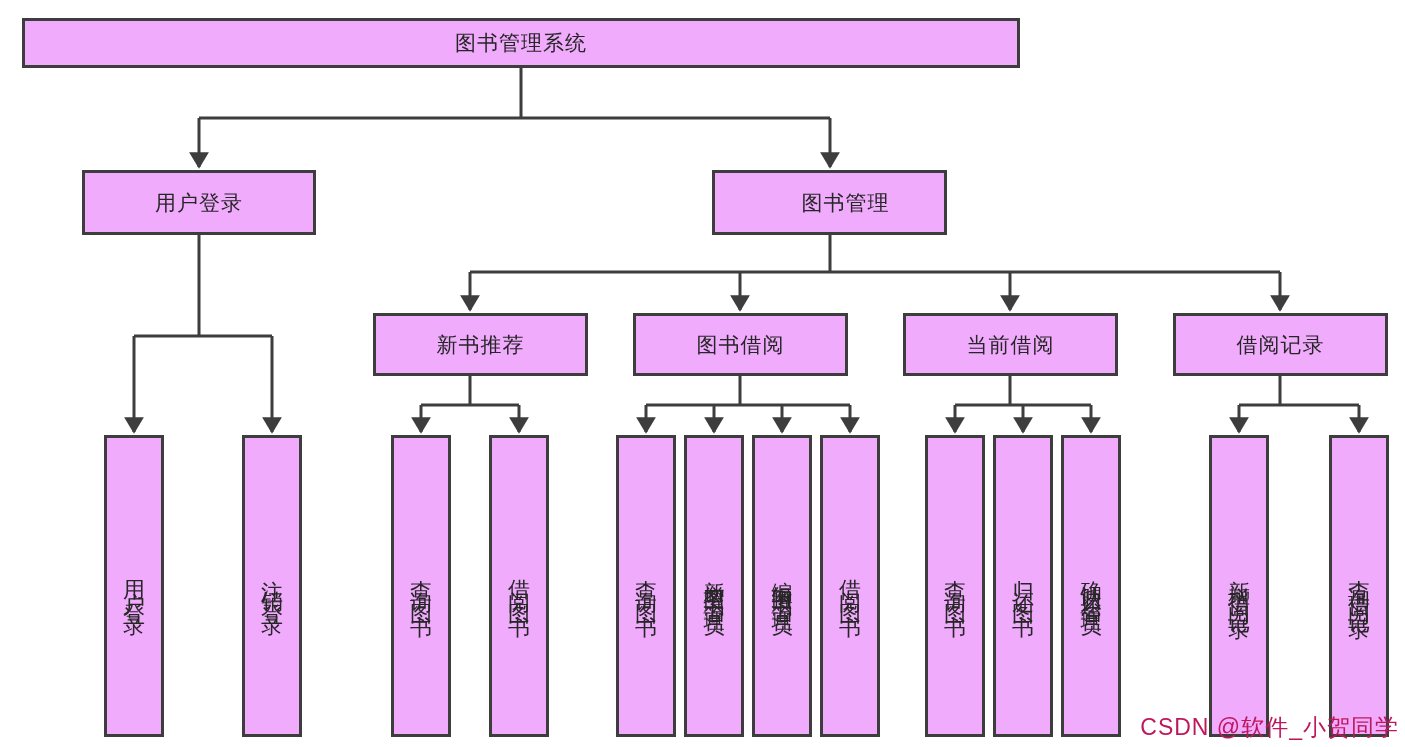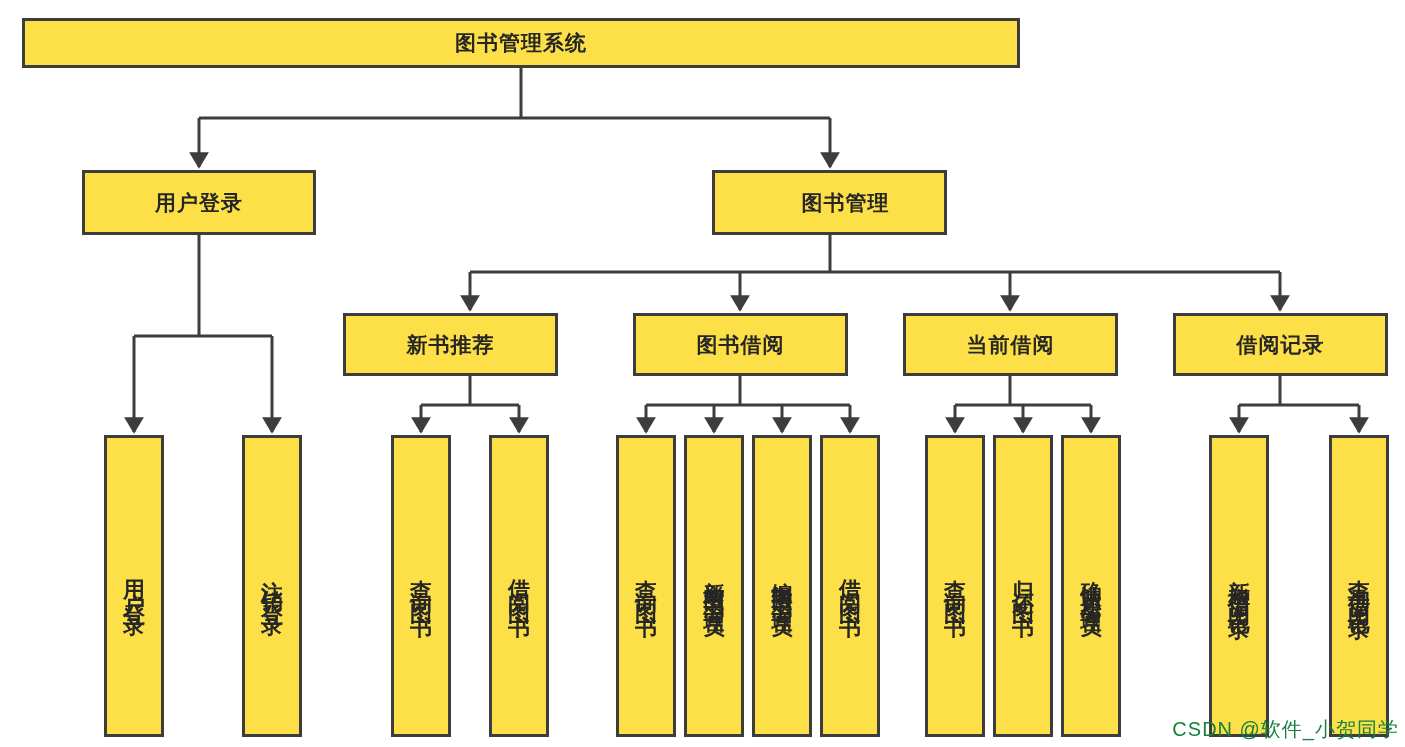--- a/index.html
+++ b/index.html
@@ -18,26 +18,25 @@
   svg.connectors {
     position: absolute;
     left: 0; top: 0;
     width: 1405px;
     height: 747px;
   }
   .node {
     position: absolute;
     box-sizing: border-box;
     border: 3px solid #3d3d3d;
-    background: #fde047;
+    background: #f0abfc;
     display: flex;
     align-items: center;
     justify-content: center;
     color: #262626;
-    font-weight: bold;
   }
   .node.h {
     font-size: 21px;
     letter-spacing: 1px;
   }
   .node.v {
     width: 60px;
     top: 435px;
     height: 302px;
   }
@@ -47,22 +46,22 @@
     font-size: 22px;
     letter-spacing: 12px;
     white-space: nowrap;
   }
   .vtext.med { letter-spacing: 8px; }
   .vtext.long { letter-spacing: 5px; font-size: 21px; }
   .watermark {
     position: absolute;
     right: 6px;
     bottom: 4px;
-    font-size: 20px;
-    color: #15803d;
+    font-size: 23px;
+    color: #be185d;
     letter-spacing: 1px;
     pointer-events: none;
   }
 </style>
 </head>
 <body>
 
 <div class="canvas">
 
   <svg class="connectors" viewBox="0 0 1405 747" xmlns="http://www.w3.org/2000/svg">
@@ -112,21 +111,21 @@
     <span>图书管理系统</span>
   </div>
 
   <div class="node h" style="left:82px; top:170px; width:234px; height:65px;">
     <span>用户登录</span>
   </div>
   <div class="node h" style="left:712px; top:170px; width:235px; height:65px;padding-left:32px;">
     <span>图书管理</span>
   </div>
 
-  <div class="node h" style="left:343px; top:313px; width:215px; height:63px;">
+  <div class="node h" style="left:373px; top:313px; width:215px; height:63px;">
     <span>新书推荐</span>
   </div>
   <div class="node h" style="left:903px; top:313px; width:215px; height:63px;">
     <span>当前借阅</span>
   </div>
   <div class="node h" style="left:633px; top:313px; width:215px; height:63px;">
     <span>图书借阅</span>
   </div>
   <div class="node h" style="left:1173px; top:313px; width:215px; height:63px;">
     <span>借阅记录</span>

